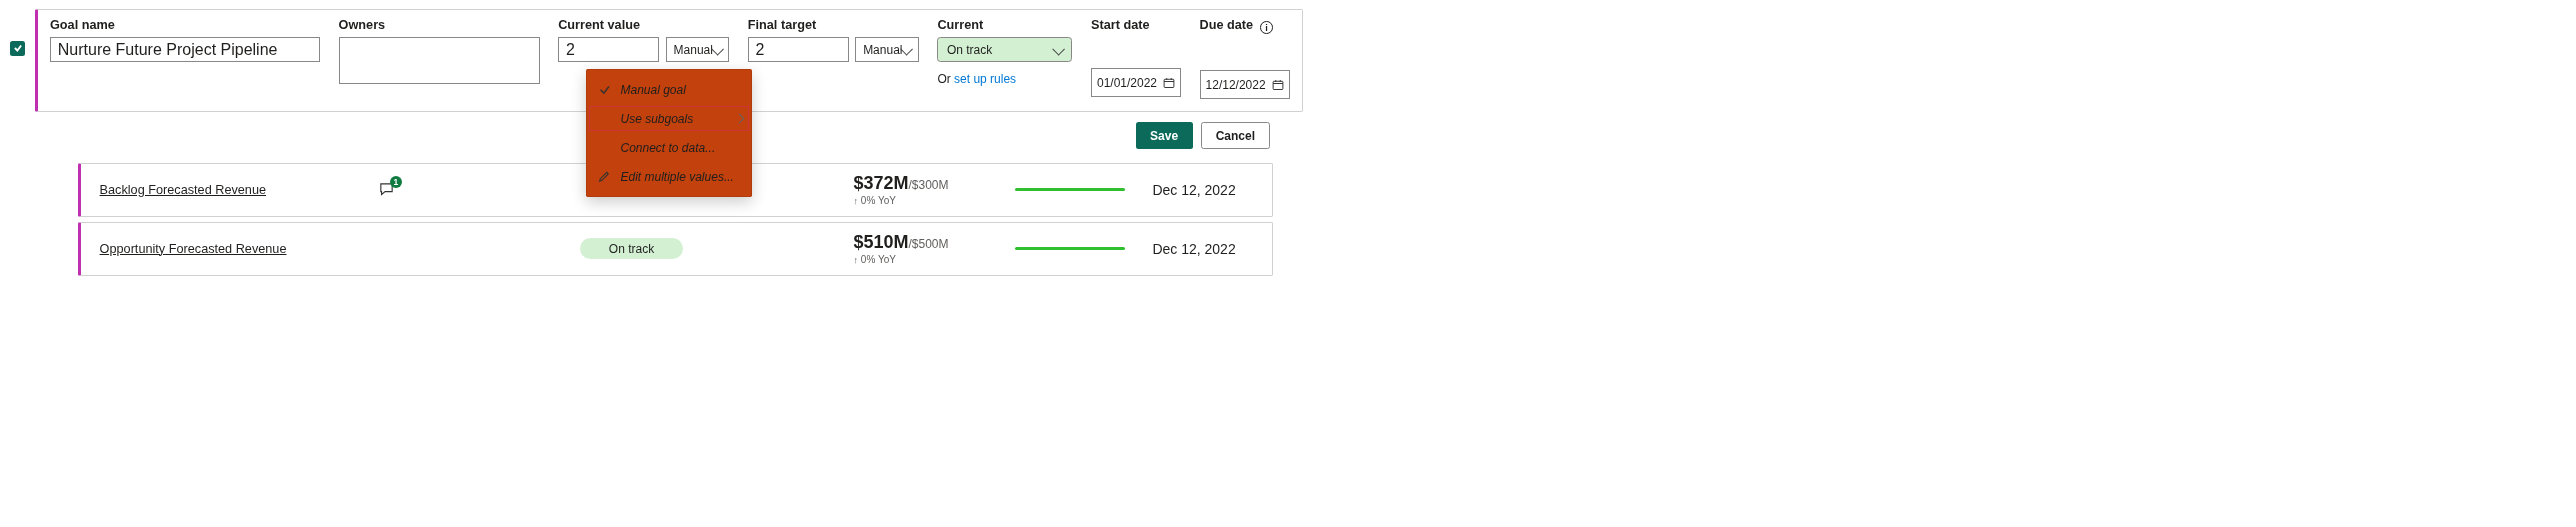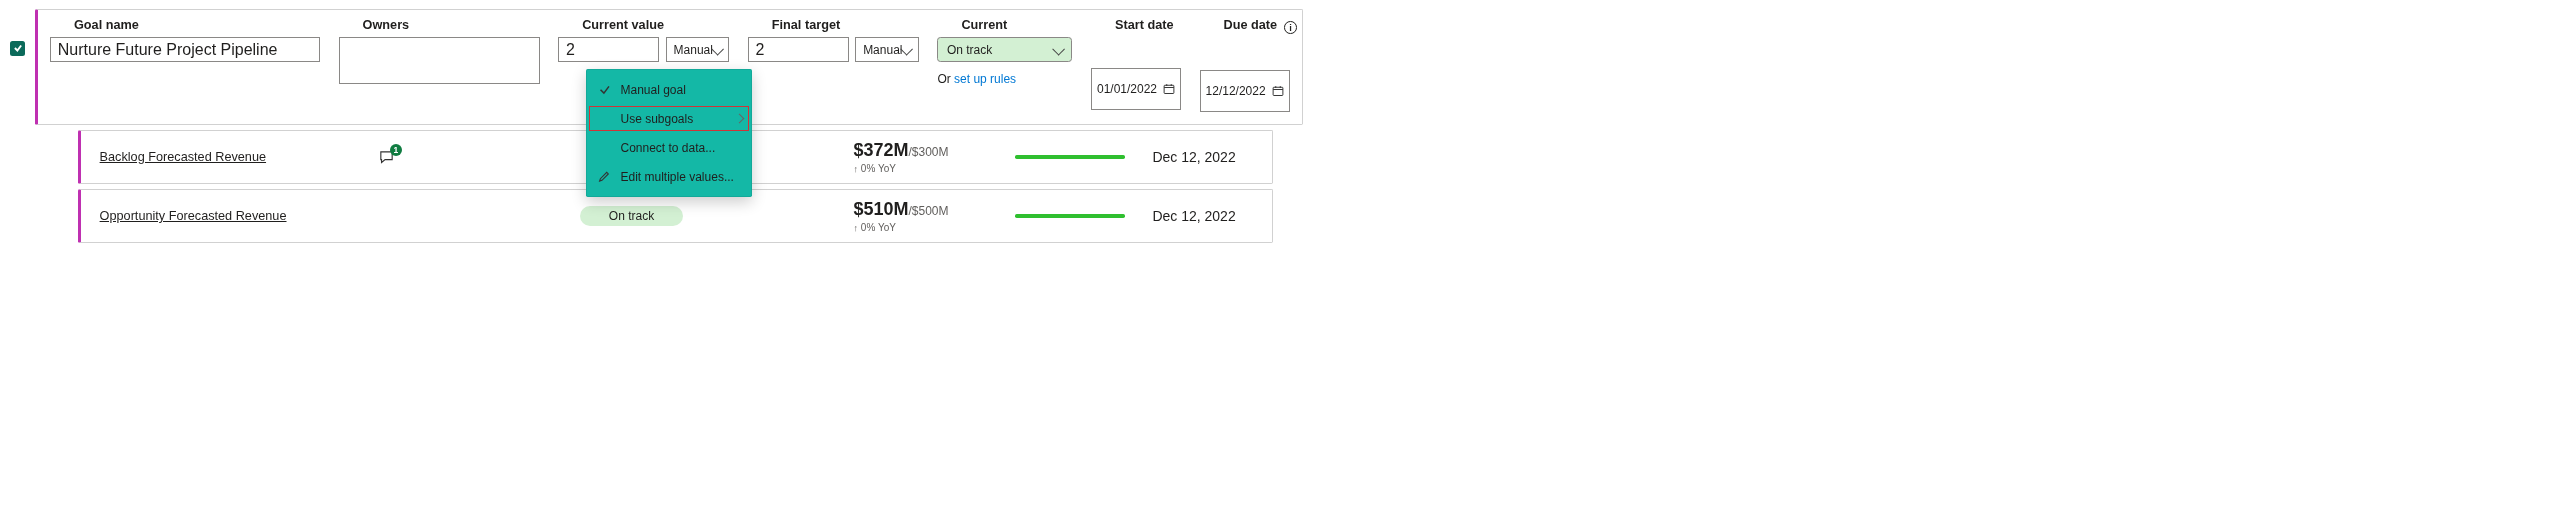--- a/index.html
+++ b/index.html
@@ -19,44 +19,44 @@
   body{margin:0;background:#fff;color:var(--text);font-size:12.7px;}
   .canvas{width:1288px;padding:8.5px 10px;position:relative;}
 
   
   .toprow{display:flex;align-items:flex-start;gap:10px;}
   .check{width:15px;height:15px;border-radius:2.5px;background:var(--teal);display:flex;align-items:center;justify-content:center;margin-top:32px;flex:0 0 auto;}
   .check svg{width:10px;height:10px;fill:none;stroke:#fff;stroke-width:3;}
 
   .panel{flex:1;border:0.8px solid var(--border-light);border-left:3.4px solid var(--purple);border-radius:1.7px;padding:8.5px 12px 12px;display:flex;gap:18.6px;align-items:flex-start;background:#fff;}
   .col{display:flex;flex-direction:column;gap:5px;min-width:0;}
-  .lbl{font-weight:600;font-size:12.7px;white-space:nowrap;margin-left:24px;}
+  .lbl{font-weight:600;font-size:12.7px;white-space:nowrap;}
   .lbl .info{display:inline-flex;width:12.7px;height:12.7px;border:1.2px solid var(--text);border-radius:50%;align-items:center;justify-content:center;font-size:9.3px;font-weight:600;vertical-align:-1.7px;margin-left:3.4px;}
   .txt{height:25px;border:0.8px solid var(--border);background:#fff;padding:0 6.8px;font-size:16px;color:var(--text);}
   .txt::placeholder{color:#777;}
 
   .col-name{width:270px;}
   .col-owners{width:201px;}
   .col-owners .ownerbox{height:47px;border:0.8px solid var(--border);}
   .col-val{width:171px;}
   .pair{display:flex;gap:6.8px;}
   .pair .txt{flex:1;min-width:0;}
   .dd{height:25px;border:0.8px solid var(--border);background:#fff;display:inline-flex;align-items:center;padding:0 6.8px;font-size:12px;cursor:pointer;white-space:nowrap;}
   .dd .chev{width:8.5px;height:8.5px;}
   .col-status{width:135px;}
   .status-pill{height:25px;border:0.8px solid var(--border);border-radius:3.4px;background:var(--green-pill);display:flex;align-items:center;justify-content:space-between;padding:0 8.5px;font-size:12px;cursor:pointer;}
   .status-pill .chev{width:8.5px;height:8.5px;}
   .orline{font-size:12px;color:var(--text);margin-top:5px;}
   .orline a{color:var(--link);text-decoration:none;}
   .col-date{width:90px;gap:36px;}
-  .datebox{height:42px;border:0.8px solid var(--border);display:flex;align-items:center;justify-content:space-between;padding:0 5px;font-size:12px;white-space:nowrap;}
+  .datebox{height:29px;border:0.8px solid var(--border);display:flex;align-items:center;justify-content:space-between;padding:0 5px;font-size:12px;white-space:nowrap;}
   .datebox .cal{width:12px;height:12px;flex:0 0 auto;}
 
   
-  .popup{position:absolute;left:586px;top:69px;width:166px;background:#14b8a6;border:0.8px solid rgba(0,0,0,.08);box-shadow:0 5px 15px rgba(0,0,0,.2);border-radius:1.7px;padding:5px 0;z-index:30;}
+  .popup{position:absolute;left:586px;top:69px;width:166px;background:#c2410c;border:0.8px solid rgba(0,0,0,.08);box-shadow:0 5px 15px rgba(0,0,0,.2);border-radius:1.7px;padding:5px 0;z-index:30;font-style:italic;}
   .popup .item{height:29px;display:flex;align-items:center;gap:8.5px;padding:0 10px;font-size:12px;cursor:pointer;position:relative;}
   .popup .item .ico{width:15px;display:flex;align-items:center;justify-content:center;flex:0 0 15px;}
   .popup .item .chev-r{position:absolute;right:8.5px;width:6.8px;height:6.8px;border-top:1.3px solid #666;border-right:1.3px solid #666;transform:rotate(45deg);}
   .popup .item.highlight{outline:1.7px solid var(--red);outline-offset:-3.4px;}
 
   .submenu{position:absolute;left:752px;top:103px;width:88px;background:#fff;border:0.8px solid rgba(0,0,0,.08);box-shadow:0 5px 15px rgba(0,0,0,.2);border-radius:1.7px;padding:5px 0;z-index:31;}
   .submenu .sitem{height:27px;display:flex;align-items:center;padding:0 12px;font-size:12px;cursor:pointer;}
 
   
   .actions{display:flex;gap:8.5px;justify-content:flex-end;margin:10px 8.5px 13.5px 0;}
@@ -191,20 +191,24 @@
       <span class="ico">
           <svg viewBox="0 0 16 16" width="12.7" height="12.7">
             <path d="M2 14 L3 11 L11 3 L13 5 L5 13 Z" fill="none" stroke="#333" stroke-width="1.4"></path>
           </svg>
         </span>
       <span>Edit multiple values...</span>
     </div>
   </div>
 
 
+  <div class="actions">
+    <button class="btn btn-primary">Save</button>
+    <button class="btn btn-secondary">Cancel</button>
+  </div>
 
   <div class="goalrow">
     <div class="name">Backlog Forecasted Revenue</div>
     <div class="owner">
       <div class="bubble">
         <svg viewBox="0 0 24 24">
             <path d="M4 4h16v11H10l-5 4v-4H4z"></path>
           </svg>
         <span class="badge">1</span>
       </div>

